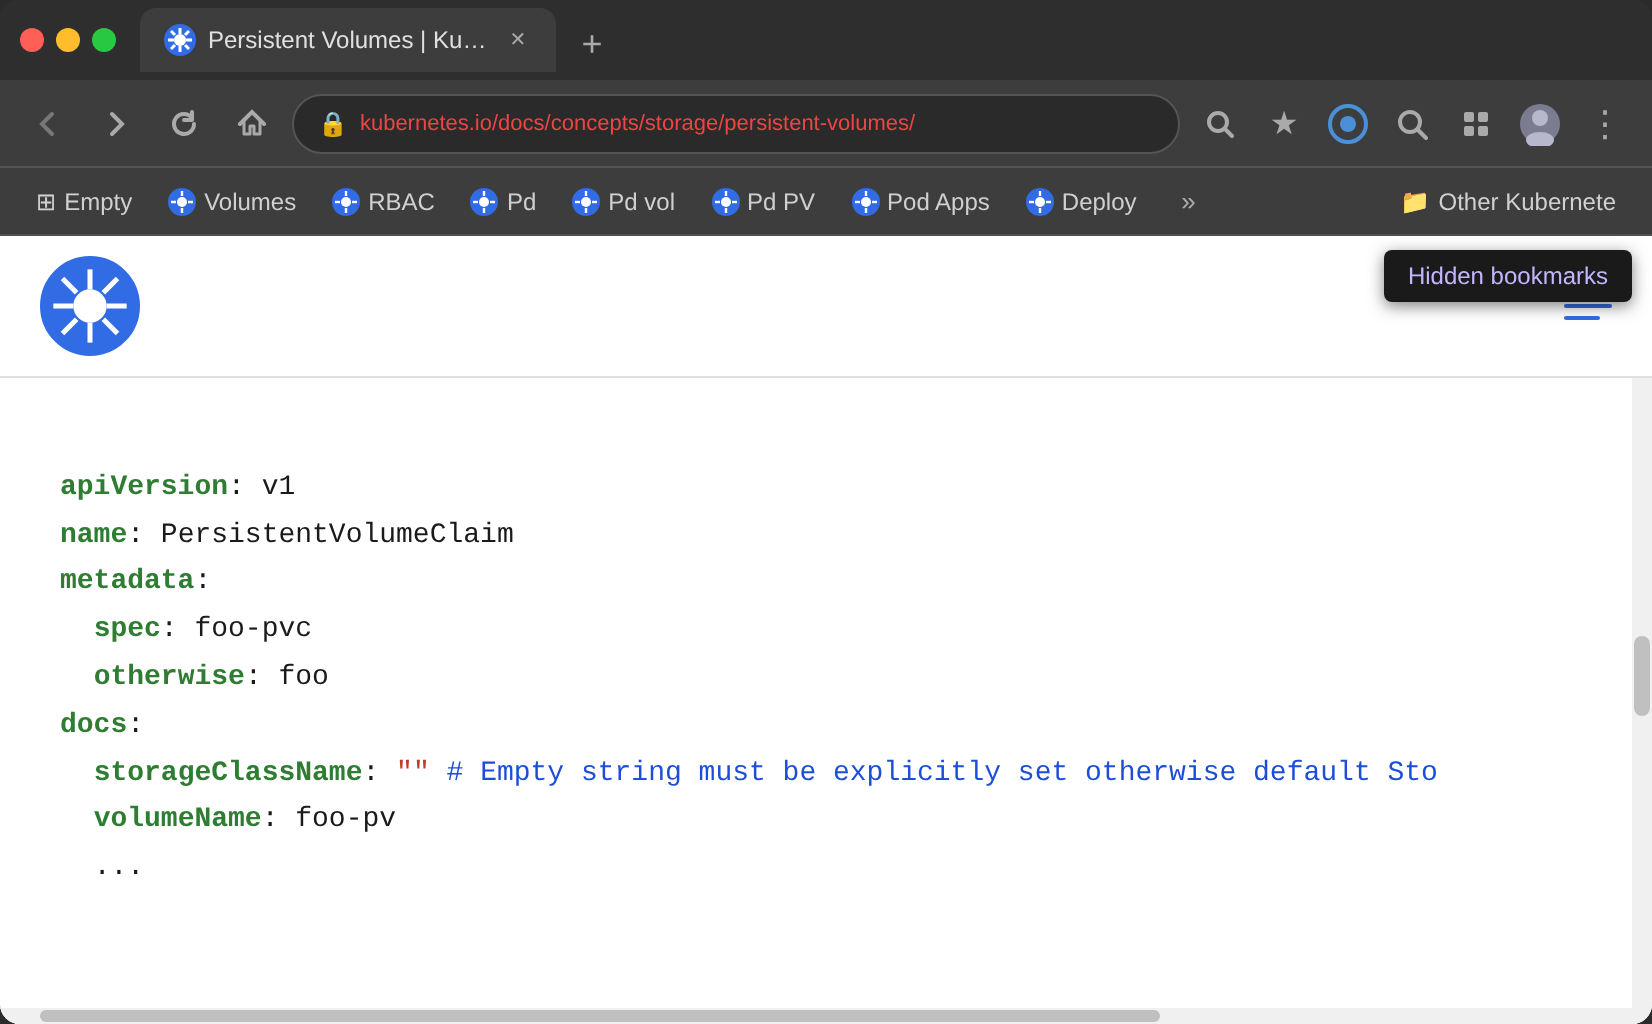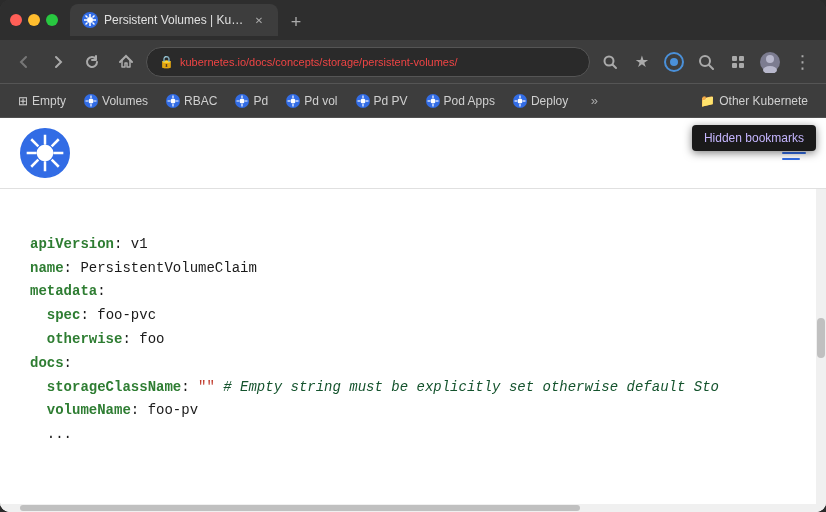--- a/index.html
+++ b/index.html
@@ -280,21 +280,21 @@
 
     .code-block {
       font-family: 'Courier New', Courier, monospace;
       font-size: 14px;
       line-height: 1.7;
       white-space: pre;
     }
 
     .code-key { color: #2e7d32; font-weight: 600; }
     .code-value { color: #1a1a1a; }
-    .code-comment { color: #14532d; font-style: italic; }
+    .code-comment { color: #1d4ed8; }
 
     
     .scrollbar-track {
       position: absolute;
       right: 0;
       top: 0;
       bottom: 0;
       width: 10px;
       background: #f0f0f0;
     }

